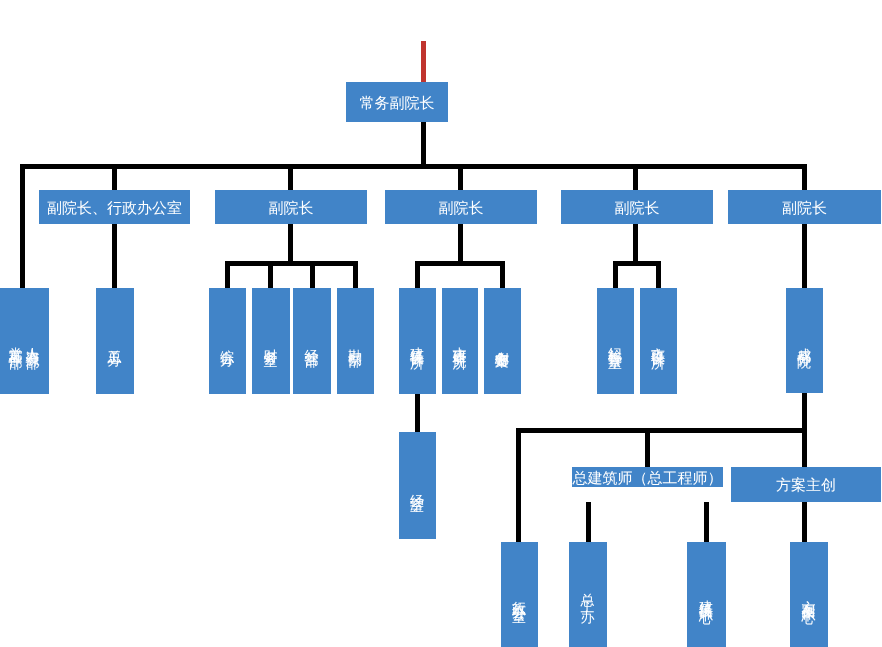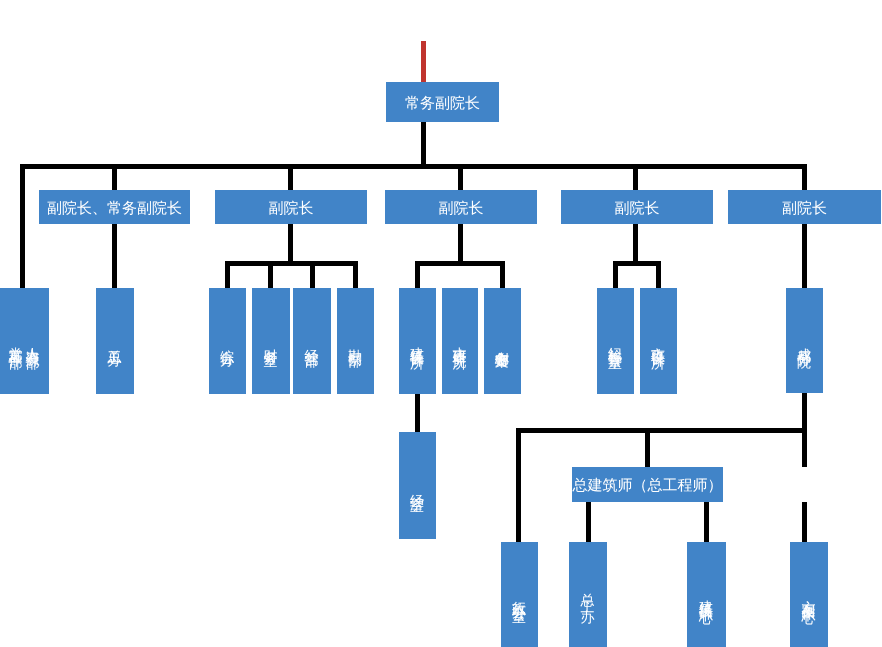--- a/index.html
+++ b/index.html
@@ -71,23 +71,23 @@
 
   <div class="ln" style="left:802px;top:393px;width:5px;height:40px"></div>
   <div class="ln" style="left:516px;top:428px;width:291px;height:5px"></div>
   <div class="ln" style="left:516px;top:428px;width:5px;height:114px"></div>
   <div class="ln" style="left:645px;top:428px;width:5px;height:39px"></div>
   <div class="ln" style="left:802px;top:428px;width:5px;height:39px"></div>
   <div class="ln" style="left:586px;top:502px;width:5px;height:40px"></div>
   <div class="ln" style="left:704px;top:502px;width:5px;height:40px"></div>
   <div class="ln" style="left:802px;top:502px;width:5px;height:40px"></div>
 
-  <div class="node" style="left:386px;top:82px;width:113px;height:40px">常务副院长</div>
+  <div class="node" style="left:346px;top:82px;width:102px;height:40px">常务副院长</div>
 
-  <div class="node" style="left:39px;top:190px;width:151px;height:34px">副院长、常务副院长</div>
+  <div class="node" style="left:39px;top:190px;width:151px;height:34px">副院长、行政办公室</div>
   <div class="node" style="left:215px;top:190px;width:152px;height:34px">副院长</div>
   <div class="node" style="left:385px;top:190px;width:152px;height:34px">副院长</div>
   <div class="node" style="left:561px;top:190px;width:152px;height:34px">副院长</div>
   <div class="node" style="left:728px;top:190px;width:153px;height:34px">副院长</div>
 
   <div class="node twocol" style="left:0px;top:288px;width:49px;height:106px">
     <span class="vt">党群工作部</span>
     <span class="vt">人力资源部</span>
   </div>
   <div class="node v" style="left:96px;top:288px;width:38px;height:106px">总工办</div>
@@ -97,20 +97,21 @@
   <div class="node v" style="left:337px;top:288px;width:37px;height:106px">勘察部</div>
   <div class="node v" style="left:399px;top:288px;width:37px;height:106px">建筑设计所</div>
   <div class="node v" style="left:442px;top:288px;width:36px;height:106px">古建研究所</div>
   <div class="node v" style="left:484px;top:288px;width:37px;height:106px;letter-spacing:0">方案创作中心</div>
   <div class="node v" style="left:597px;top:288px;width:37px;height:106px">纪检督察室</div>
   <div class="node v" style="left:640px;top:288px;width:37px;height:106px">市政设计所</div>
   <div class="node v" style="left:786px;top:288px;width:37px;height:105px">成都分院</div>
 
   <div class="node v" style="left:399px;top:432px;width:37px;height:107px">经济室</div>
 
-  <div class="node" style="left:572px;top:467px;width:151px;height:35px">总建筑师（总工程师）</div>
+  <div class="node" style="left:572px;top:467px;width:151px;height:20px">总建筑师（总工程师）</div>
+  <div class="node" style="left:731px;top:467px;width:150px;height:35px">方案主创</div>
 
   <div class="node v" style="left:501px;top:542px;width:37px;height:105px">行政办公室</div>
   <div class="node v spread" style="left:569px;top:542px;width:38px;height:105px">总工办</div>
   <div class="node v" style="left:687px;top:542px;width:39px;height:105px">建筑设计中心</div>
   <div class="node v" style="left:790px;top:542px;width:38px;height:105px">方案创作中心</div>
 
 </div>
 
 </body></html>

